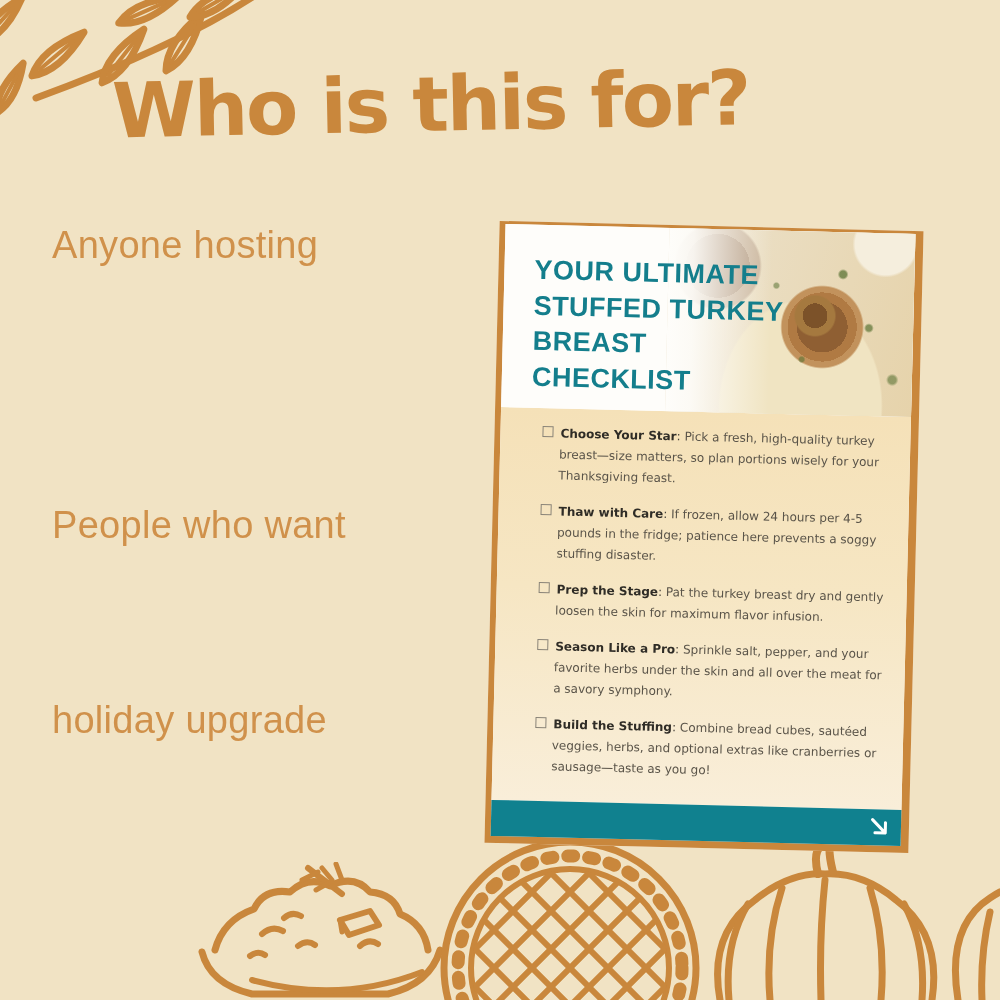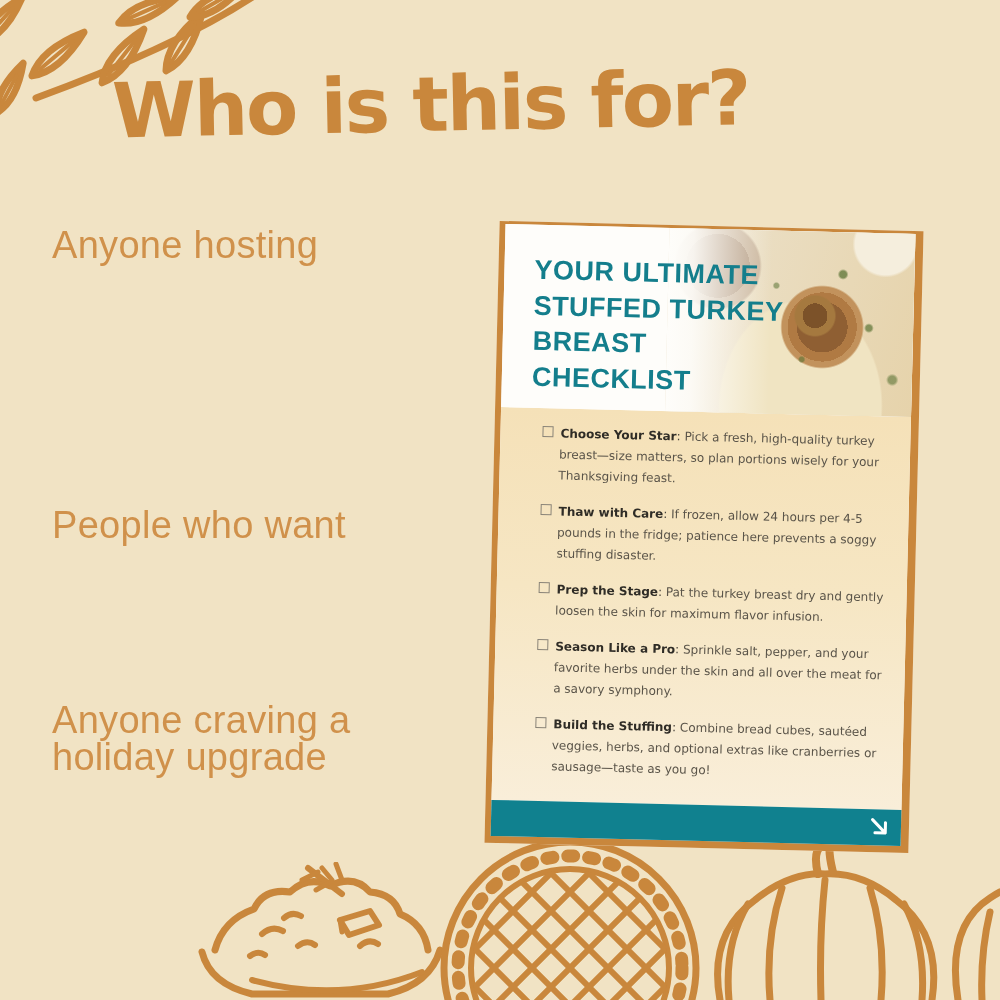--- a/index.html
+++ b/index.html
@@ -160,21 +160,20 @@
 
   <h1 class="page-title">Who is this for?</h1>
 
   <div class="audience aud-1">
     <span>Anyone hosting</span>
   </div>
   <div class="audience aud-2">
     <span>People who want</span>
   </div>
   <div class="audience aud-3">
-    <span>Anyone craving a</span>
     <span>holiday upgrade</span>
   </div>
 
   <div class="card">
     <div class="card-header">
       <div class="photo"></div>
       <h2 class="card-title">YOUR ULTIMATE STUFFED TURKEY BREAST CHECKLIST</h2>
     </div>
     <div class="card-list">
       <div class="item">

